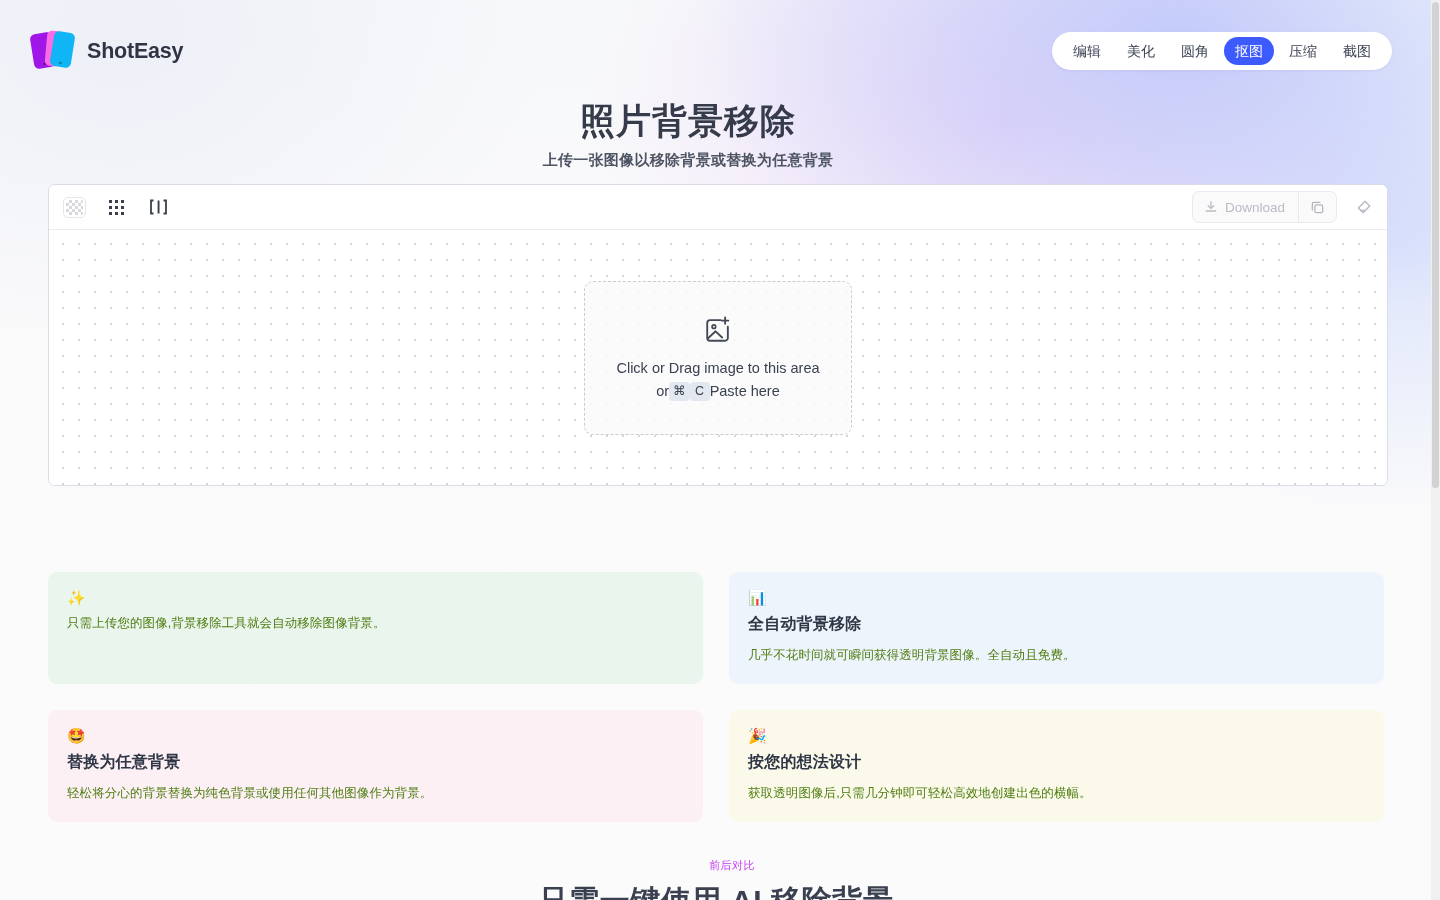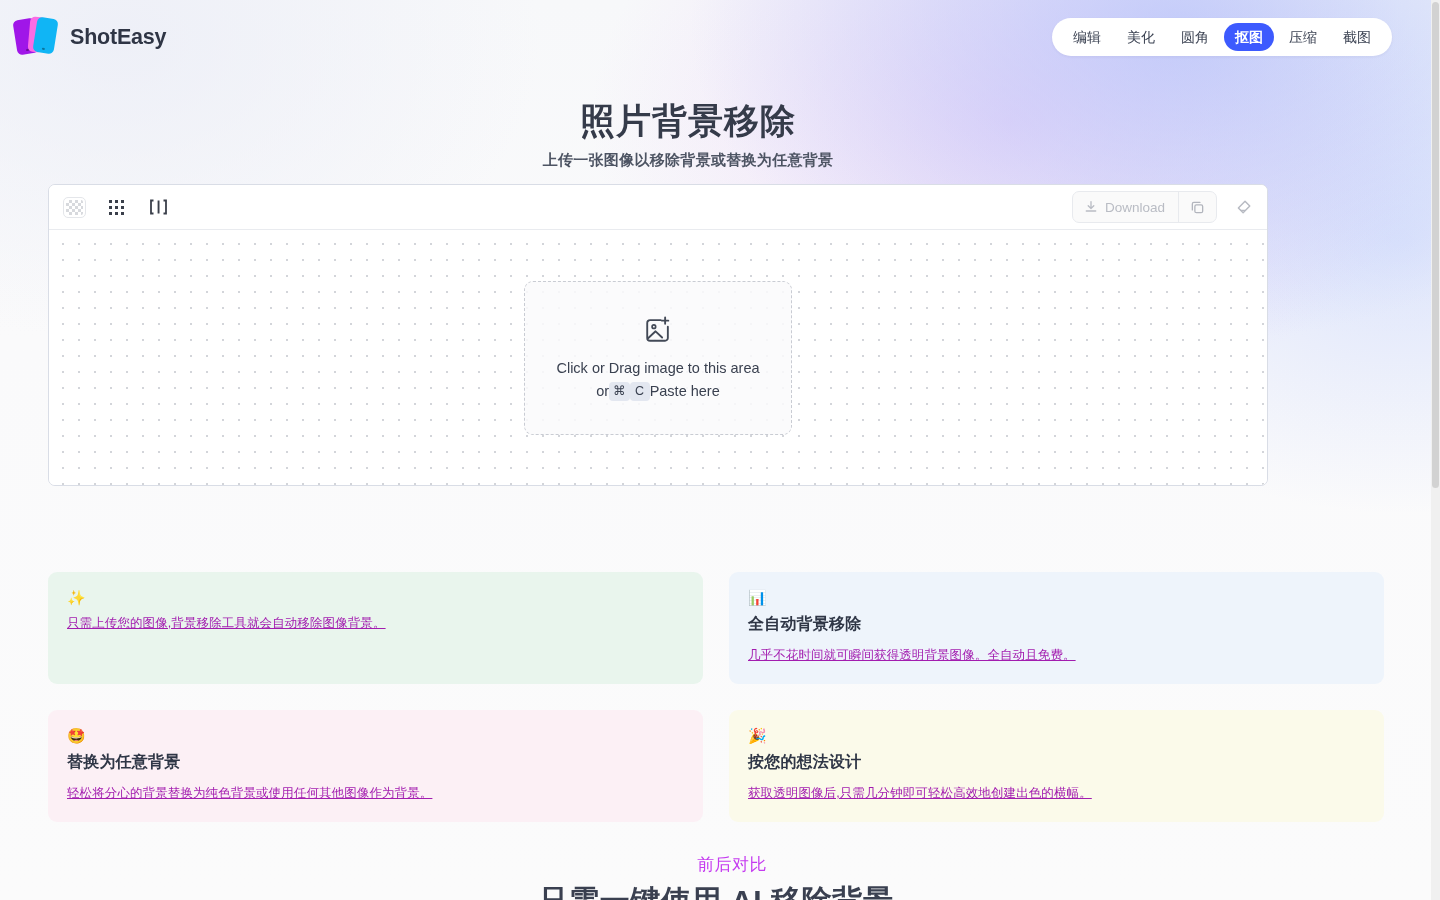--- a/index.html
+++ b/index.html
@@ -31,27 +31,27 @@
   .page-scroll {
     position: absolute;
     inset: 0;
     width: 1440px;
     height: 900px;
   }
 
   
   .header {
     position: absolute;
-    top: 0; left: 0;
+    top: 14px; left: 0;
     width: 1432px;
     height: 74px;
     display: flex;
     align-items: center;
     justify-content: space-between;
-    padding: 0 40px 0 15px;
+    padding: 0 40px 0 32px;
   }
   .brand {
     display: flex;
     align-items: center;
     gap: 11px;
   }
   .logo-mark {
     position: relative;
     width: 44px;
     height: 44px;
@@ -105,21 +105,21 @@
     color: #3c4353;
     padding: 5px 11px;
     border-radius: 999px;
     white-space: nowrap;
     cursor: pointer;
     line-height: 18px;
   }
   .nav-item.active {
     background: #3d5afe;
     color: #ffffff;
-    font-weight: 700;
+    font-weight: 400;
   }
 
   
   .hero {
     position: absolute;
     top: 98px;
     left: 0;
     width: 1376px;
     text-align: center;
   }
@@ -136,21 +136,21 @@
     color: #4d5463;
     letter-spacing: 0.3px;
     font-weight: bold;
   }
 
   
   .editor {
     position: absolute;
     top: 184px;
     left: 48px;
-    width: 1220px;
+    width: 1340px;
     height: 302px;
     background: #ffffff;
     border: 1px solid #d9dde6;
     border-radius: 7px;
     overflow: hidden;
   }
   .toolbar {
     height: 44px;
     display: flex;
     align-items: center;
@@ -315,36 +315,35 @@
   }
   .card-title {
     font-size: 16px;
     font-weight: 700;
     color: #2f3646;
     letter-spacing: 0.2px;
     margin-bottom: 11px;
   }
   .card-desc {
     font-size: 12.5px;
-    color: #a21caf;
+    color: #4d7c0f;
     letter-spacing: 0.1px;
     line-height: 18px;
-    text-decoration: underline;
   }
 
   
   .bottom {
     position: absolute;
     top: 856px;
     left: 0;
     width: 1432px;
     text-align: center;
   }
   .eyebrow {
-    font-size: 17px;
+    font-size: 11px;
     color: #c53bf0;
     letter-spacing: 0.4px;
     line-height: 18px;
     padding-left: 32px;
   }
   .bottom h2 {
     margin-top: 6px;
     font-size: 30px;
     font-weight: 700;
     color: #3a4050;

